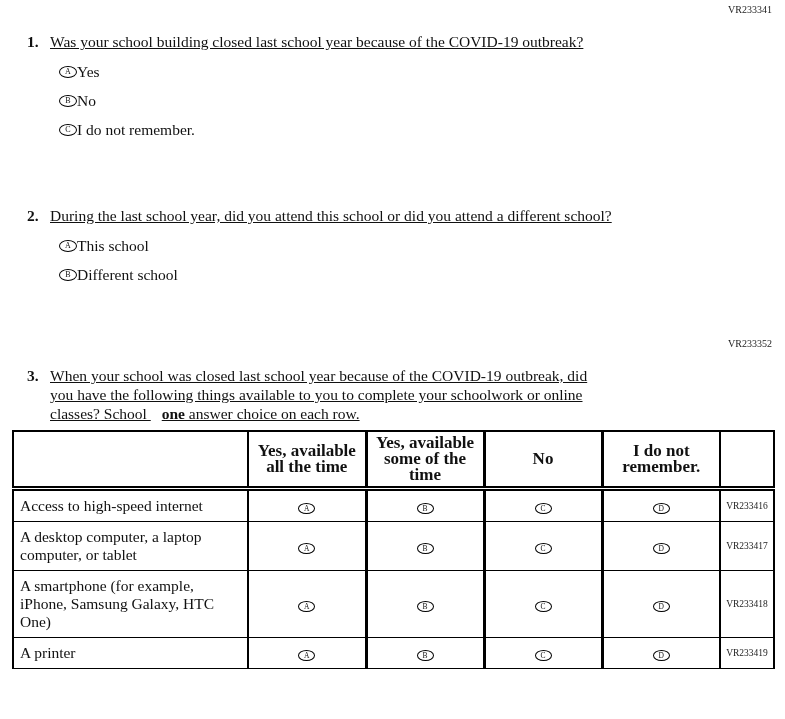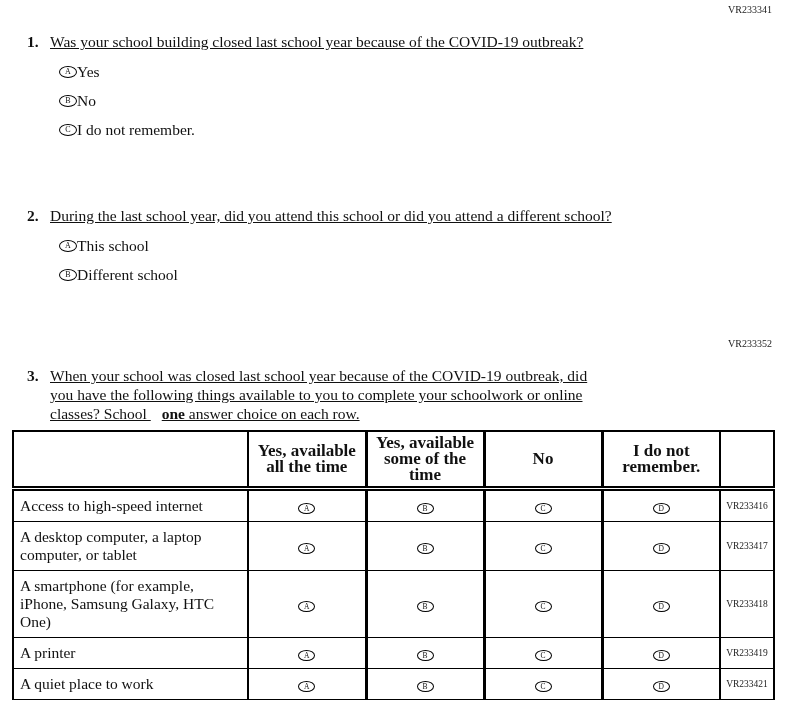--- a/index.html
+++ b/index.html
@@ -247,33 +247,17 @@
                 <span class="oval-letter">B</span>
               </span></td>
           <td class="opt-cell vthick"><span class="oval oval-sm">
                 <span class="oval-letter">C</span>
               </span></td>
           <td class="opt-cell vthick"><span class="oval oval-sm">
                 <span class="oval-letter">D</span>
               </span></td>
           <td class="code-cell">VR233419</td>
         </tr>
-        <tr style="height:25px">
-          <td class="row-label">A quiet place to work</td>
-          <td class="opt-cell"><span class="oval oval-sm">
-                <span class="oval-letter">A</span>
-              </span></td>
-          <td class="opt-cell vthick"><span class="oval oval-sm">
-                <span class="oval-letter">B</span>
-              </span></td>
-          <td class="opt-cell vthick"><span class="oval oval-sm">
-                <span class="oval-letter">C</span>
-              </span></td>
-          <td class="opt-cell vthick"><span class="oval oval-sm">
-                <span class="oval-letter">D</span>
-              </span></td>
-          <td class="code-cell">VR233421</td>
-        </tr>
       </tbody>
     </table>
   </div>
 
 </div>
 
 </body></html>

